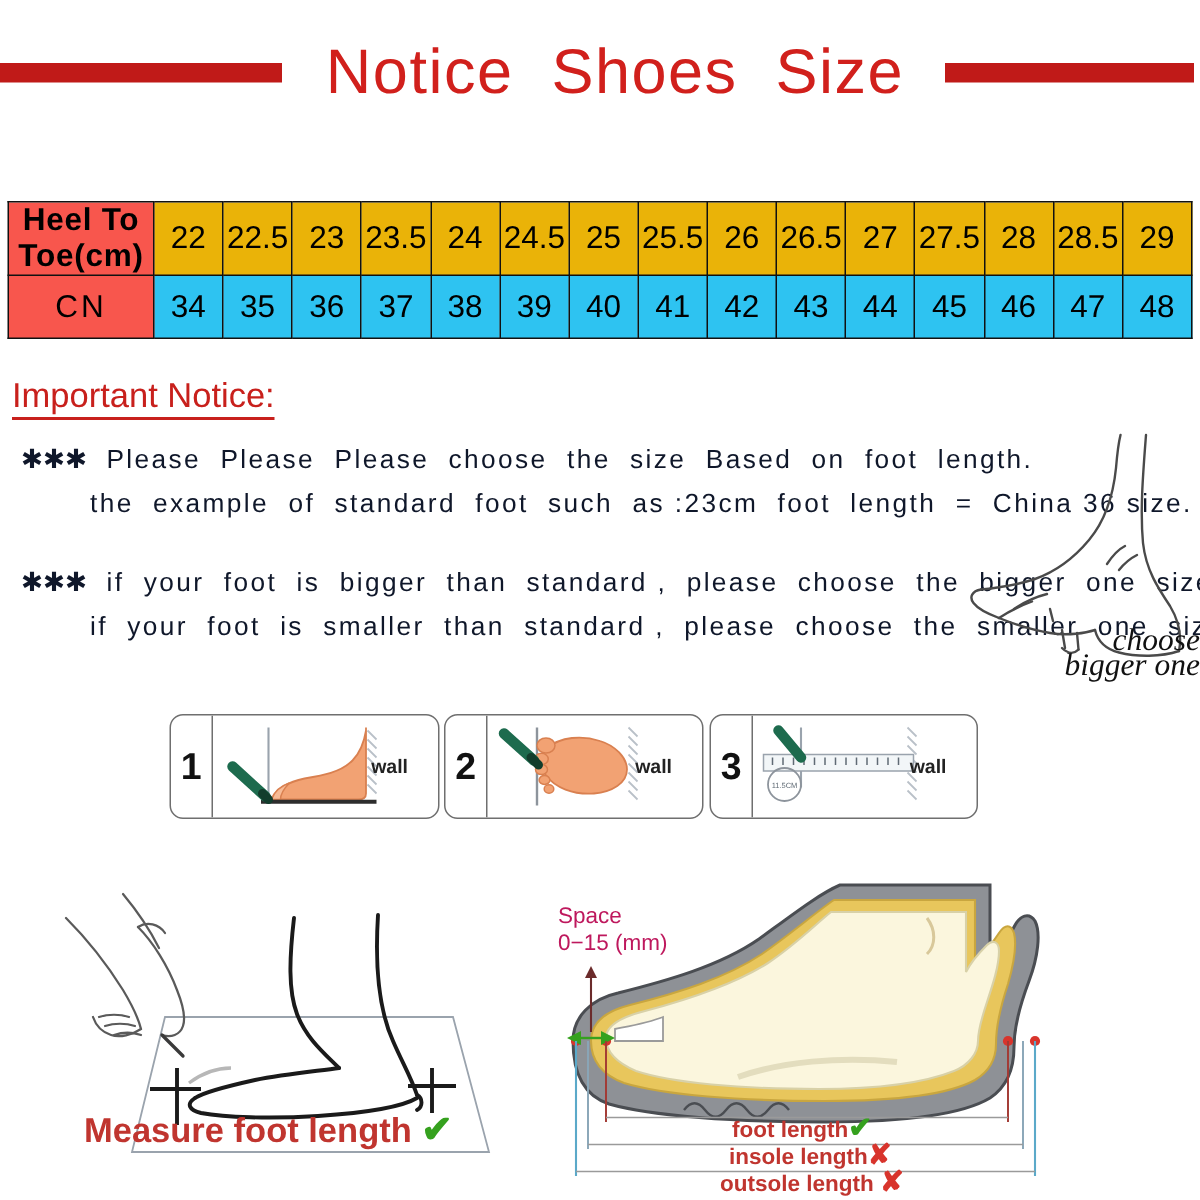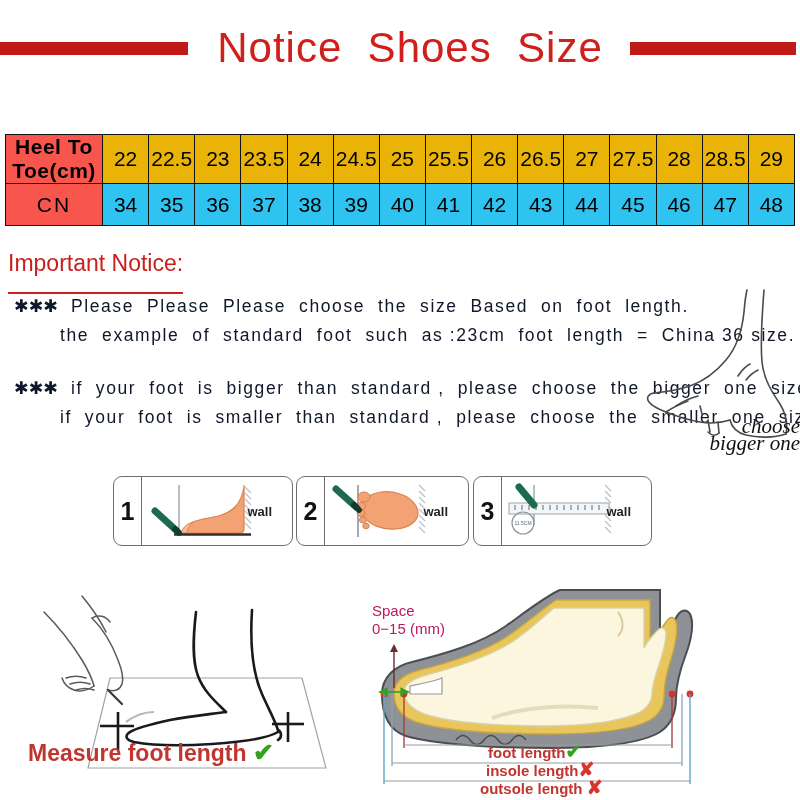--- a/index.html
+++ b/index.html
@@ -46,21 +46,21 @@
   }
   td.lbl-cn{font-size:26px;letter-spacing:2px;font-weight:400;}
   td.cm{background:#eab308;font-size:20px;}
   td.cn{background:#2ec3f1;font-size:21px;}
 
   
   #notice-head{
     position:absolute;left:8px;top:250px;
     color:#c8201c;font-size:23px;
     border-bottom:2px solid #c8201c;
-    padding-bottom:15px;
+    padding-bottom:1px;
     font-family:"Liberation Sans", sans-serif;
   }
   .notice-line{
     position:absolute;color:#0f172a;font-size:17.5px;
     letter-spacing:1.6px;white-space:pre;
     font-family:"Liberation Sans", sans-serif;
   }
   #nl1{left:14px;top:296px;}
   #nl2{left:60px;top:325px;}
   #nl3{left:14px;top:378px;}
@@ -95,21 +95,21 @@
   .step-body{position:absolute;left:27px;top:0;right:0;height:100%;}
   .wall-label{
     position:absolute;right:20px;top:50%;transform:translateY(-50%);
     font-size:13px;font-weight:700;color:#222;
     font-family:"Liberation Sans", sans-serif;
   }
 
   
   #measure-panel{position:absolute;left:30px;top:572px;width:330px;height:212px;}
   #measure-caption{
-    position:absolute;left:28px;top:738px;
+    position:absolute;left:56px;top:738px;
     font-size:23px;font-weight:700;color:#c0352f;
     font-family:"Liberation Sans", sans-serif;
     letter-spacing:0px;white-space:nowrap;
   }
 
   
   #shoe-panel{position:absolute;left:360px;top:582px;width:440px;height:218px;}
   .shoe-note{
     position:absolute;color:#be185d;font-size:15px;line-height:18px;
     font-family:"Liberation Sans", sans-serif;white-space:pre;

